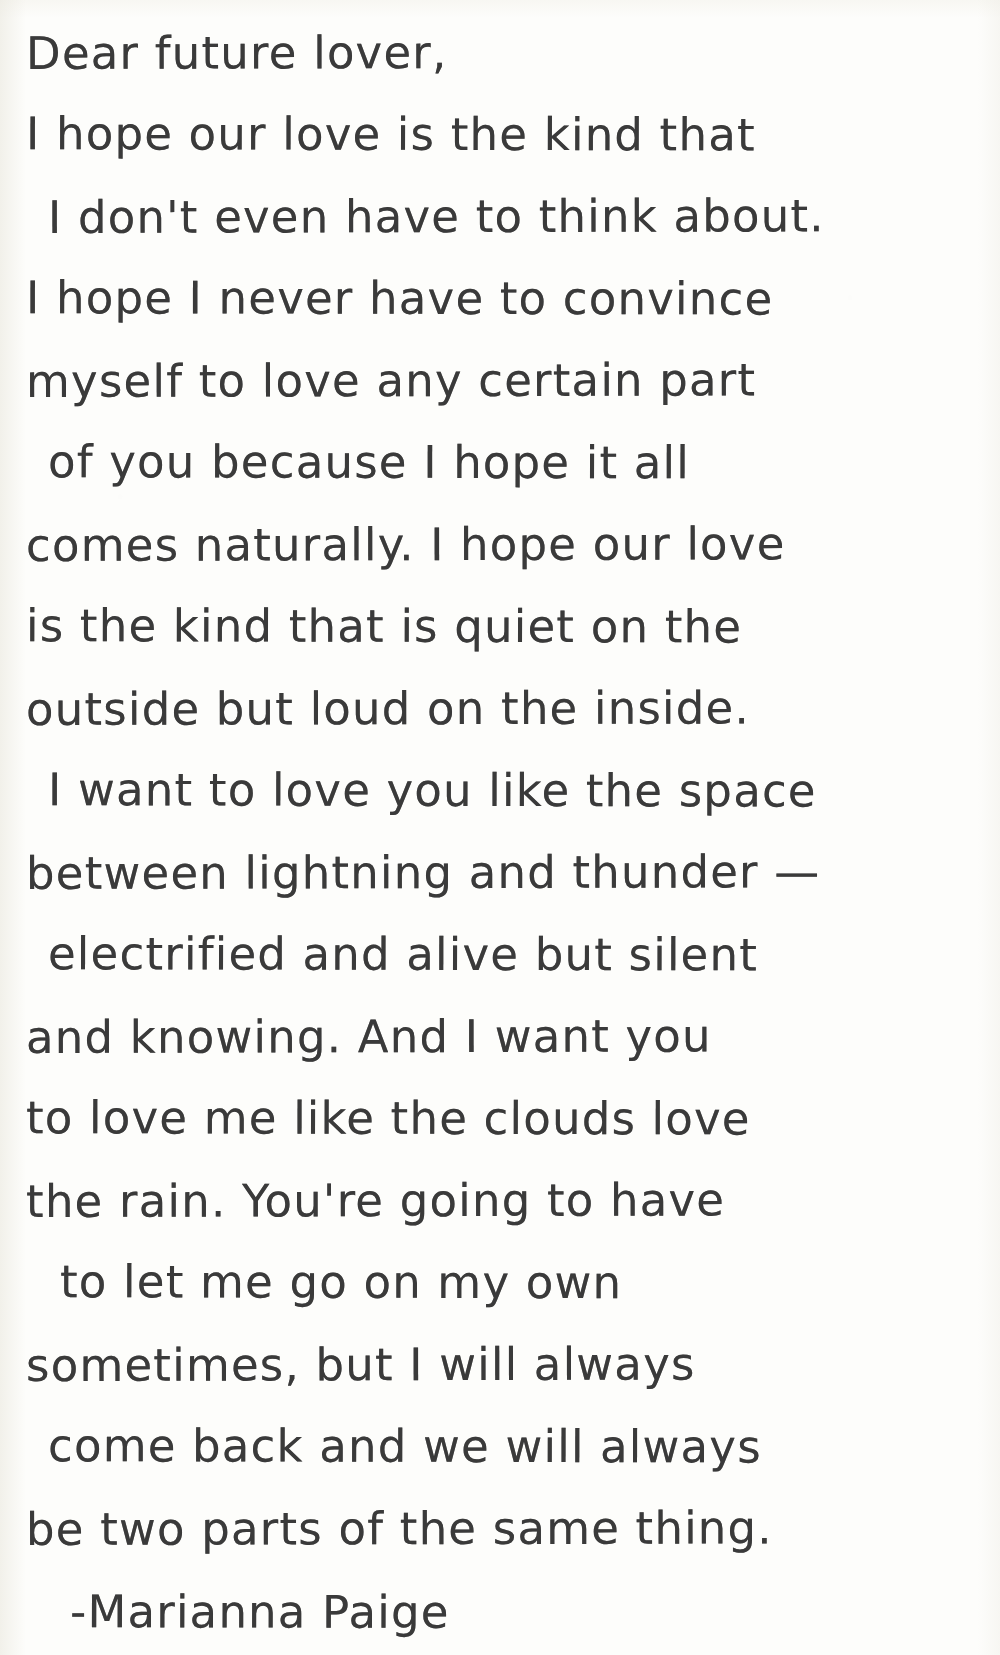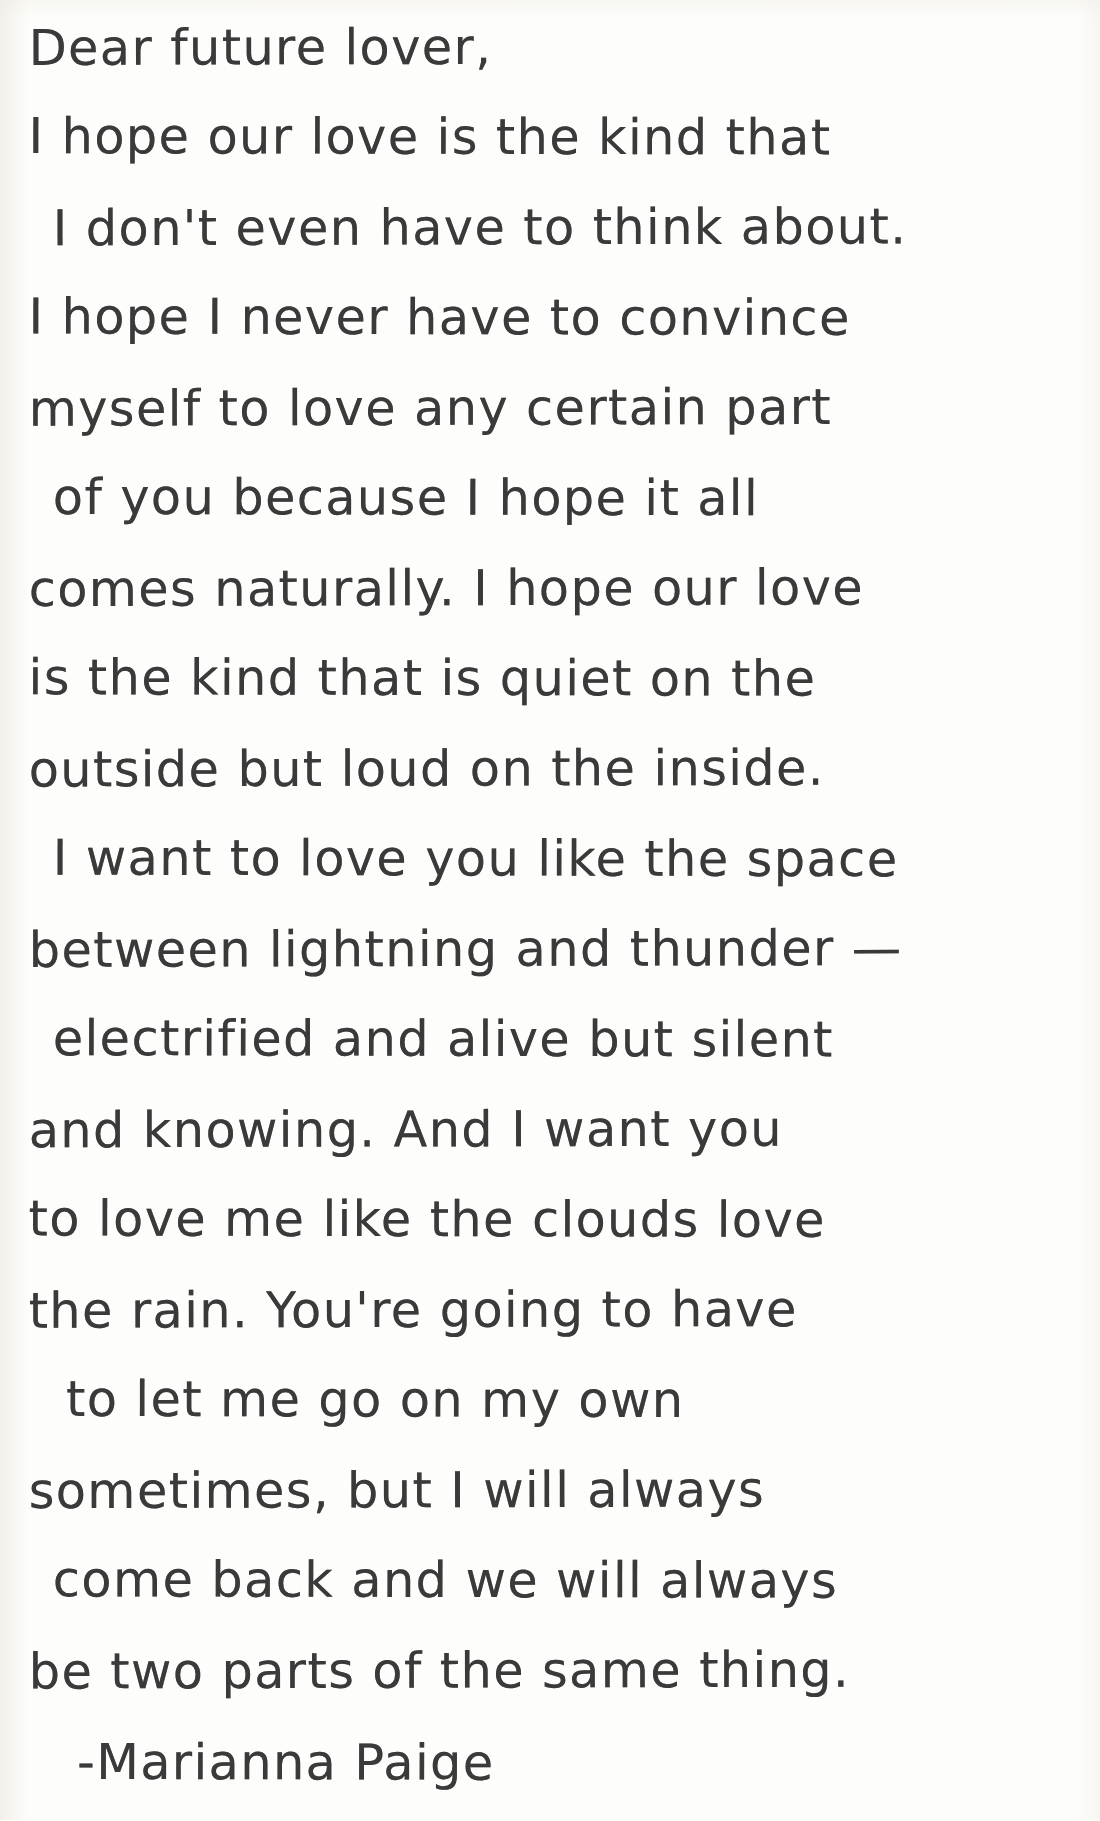--- a/index.html
+++ b/index.html
@@ -36,21 +36,21 @@
     background-image:
       radial-gradient(circle at 12% 30%, rgba(0,0,0,0.012) 0 2px, transparent 3px),
       radial-gradient(circle at 63% 72%, rgba(0,0,0,0.010) 0 2px, transparent 3px),
       radial-gradient(circle at 85% 18%, rgba(0,0,0,0.010) 0 2px, transparent 3px),
       radial-gradient(circle at 33% 88%, rgba(0,0,0,0.012) 0 2px, transparent 3px);
   }
 
   .letter {
     position: absolute;
     left: 26px;
-    top: 2px;
+    top: 12px;
     width: 944px;
   }
 
   .line {
     color: #3a3a3a;
     font-family: "DejaVu Sans", sans-serif;
     font-size: 45px;
     line-height: 82px;
     letter-spacing: 1.2px;
     white-space: pre;

